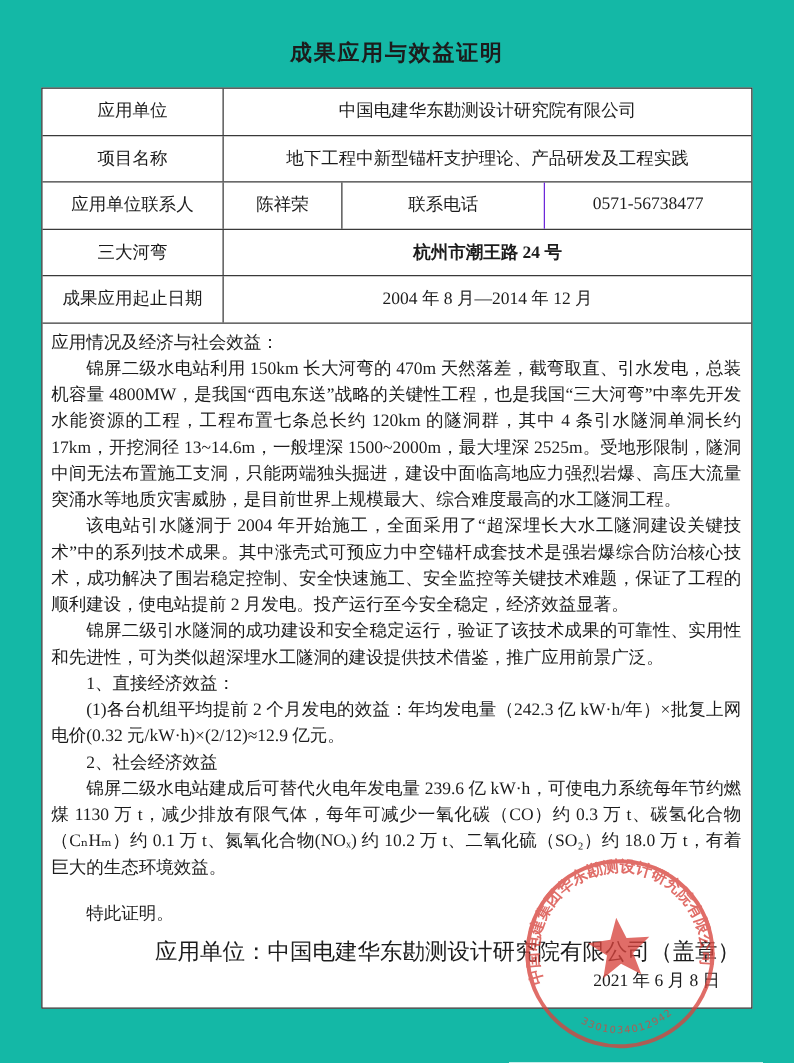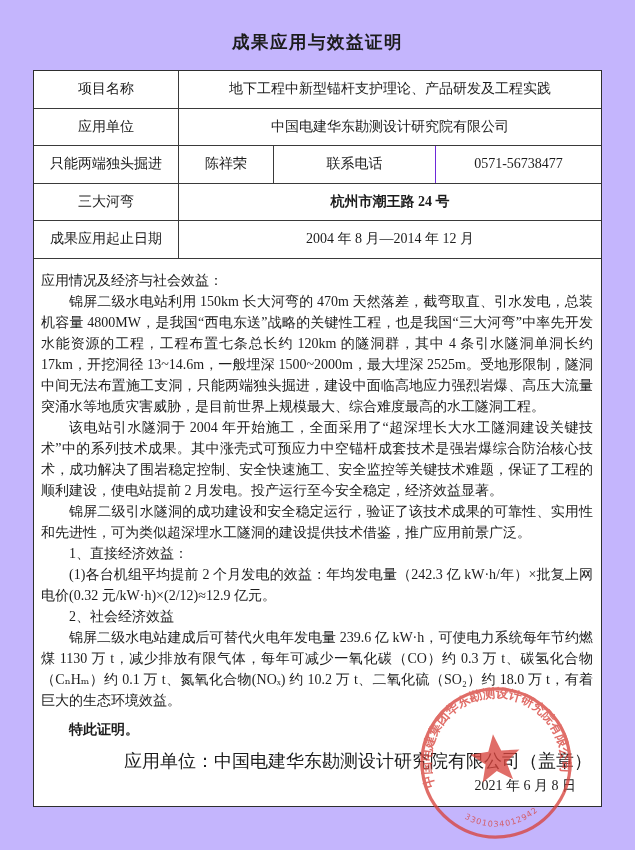--- a/index.html
+++ b/index.html
@@ -4,21 +4,21 @@
 <style>
   html,body{margin:0;padding:0;}
   body{
     width:635px;height:850px;
     background:#ffffff;
     font-family:"Liberation Serif","DejaVu Serif",serif;
     color:#1c1c1c;
     position:relative;
     overflow:hidden;
   }
-  .page{position:absolute;inset:0;background:#c4b5fd;}
+  .page{position:absolute;inset:0;background:#14b8a6;}
   .title{
     position:absolute;top:30px;left:0;right:0;
     text-align:center;margin:0;
     font-size:17.5px;font-weight:700;letter-spacing:1.5px;
   }
   .doc-table{
     position:absolute;left:33px;top:70px;width:569px;height:737px;
     border:1.5px solid #2e2e2e;box-sizing:border-box;
     display:flex;flex-direction:column;background:#fff;
   }
@@ -26,26 +26,26 @@
   .cell{display:flex;align-items:center;justify-content:center;box-sizing:border-box;font-size:14px;text-align:center;}
   .cell.lbl{width:145px;border-right:1px solid #3a3a3a;flex:0 0 auto;}
   .cell.val{flex:1;}
   .cell.w-name{width:95px;border-right:1px solid #3a3a3a;flex:0 0 auto;}
   .cell.w-phlbl{width:162px;border-right:1px solid #6d28d9;flex:0 0 auto;font-family:Liberation Mono, monospace;}
   .cell.w-phone{flex:1;}
   .bold{font-weight:700;}
   .content-row{flex:1;display:flex;}
   .content{
     flex:1;position:relative;box-sizing:border-box;
-    padding:11px 8px 0 7px;
+    padding:5px 8px 0 7px;
     font-size:14px;line-height:21px;text-align:justify;
   }
   .content p{margin:0;text-indent:2em;}
   .content p.no-indent{text-indent:0;}
-  .content p.closing{margin-top:8px;font-weight:bold;}
+  .content p.closing{margin-top:16px;}
   .sign-unit{
     position:absolute;right:9px;bottom:34px;
     font-size:18px;white-space:nowrap;
   }
   .sign-date{
     position:absolute;right:25px;bottom:10px;
     font-size:14px;white-space:nowrap;margin-top:34px;
   }
   .stamp{
     position:absolute;left:417px;top:684px;width:158px;height:158px;
@@ -57,31 +57,31 @@
 </head>
 <body>
 
 <div class="page">
 
   <h1 class="title">成果应用与效益证明</h1>
 
   <div class="doc-table">
 
     <div class="trow">
+      <div class="cell lbl">应用单位</div>
+      <div class="cell val">中国电建华东勘测设计研究院有限公司</div>
+    </div>
+
+    <div class="trow">
       <div class="cell lbl">项目名称</div>
       <div class="cell val">地下工程中新型锚杆支护理论、产品研发及工程实践</div>
     </div>
 
     <div class="trow">
-      <div class="cell lbl">应用单位</div>
-      <div class="cell val">中国电建华东勘测设计研究院有限公司</div>
-    </div>
-
-    <div class="trow">
-      <div class="cell lbl">只能两端独头掘进</div>
+      <div class="cell lbl">应用单位联系人</div>
       <div class="cell w-name">陈祥荣</div>
       <div class="cell w-phlbl">联系电话</div>
       <div class="cell w-phone">0571-56738477</div>
     </div>
 
     <div class="trow">
       <div class="cell lbl">三大河弯</div>
       <div class="cell val bold">杭州市潮王路 24 号</div>
     </div>
 

